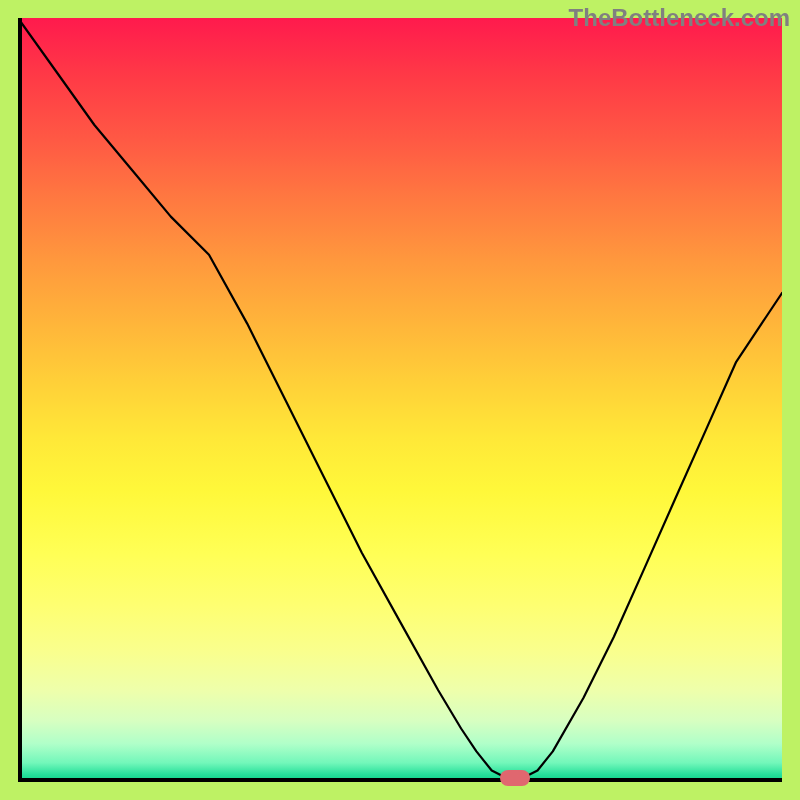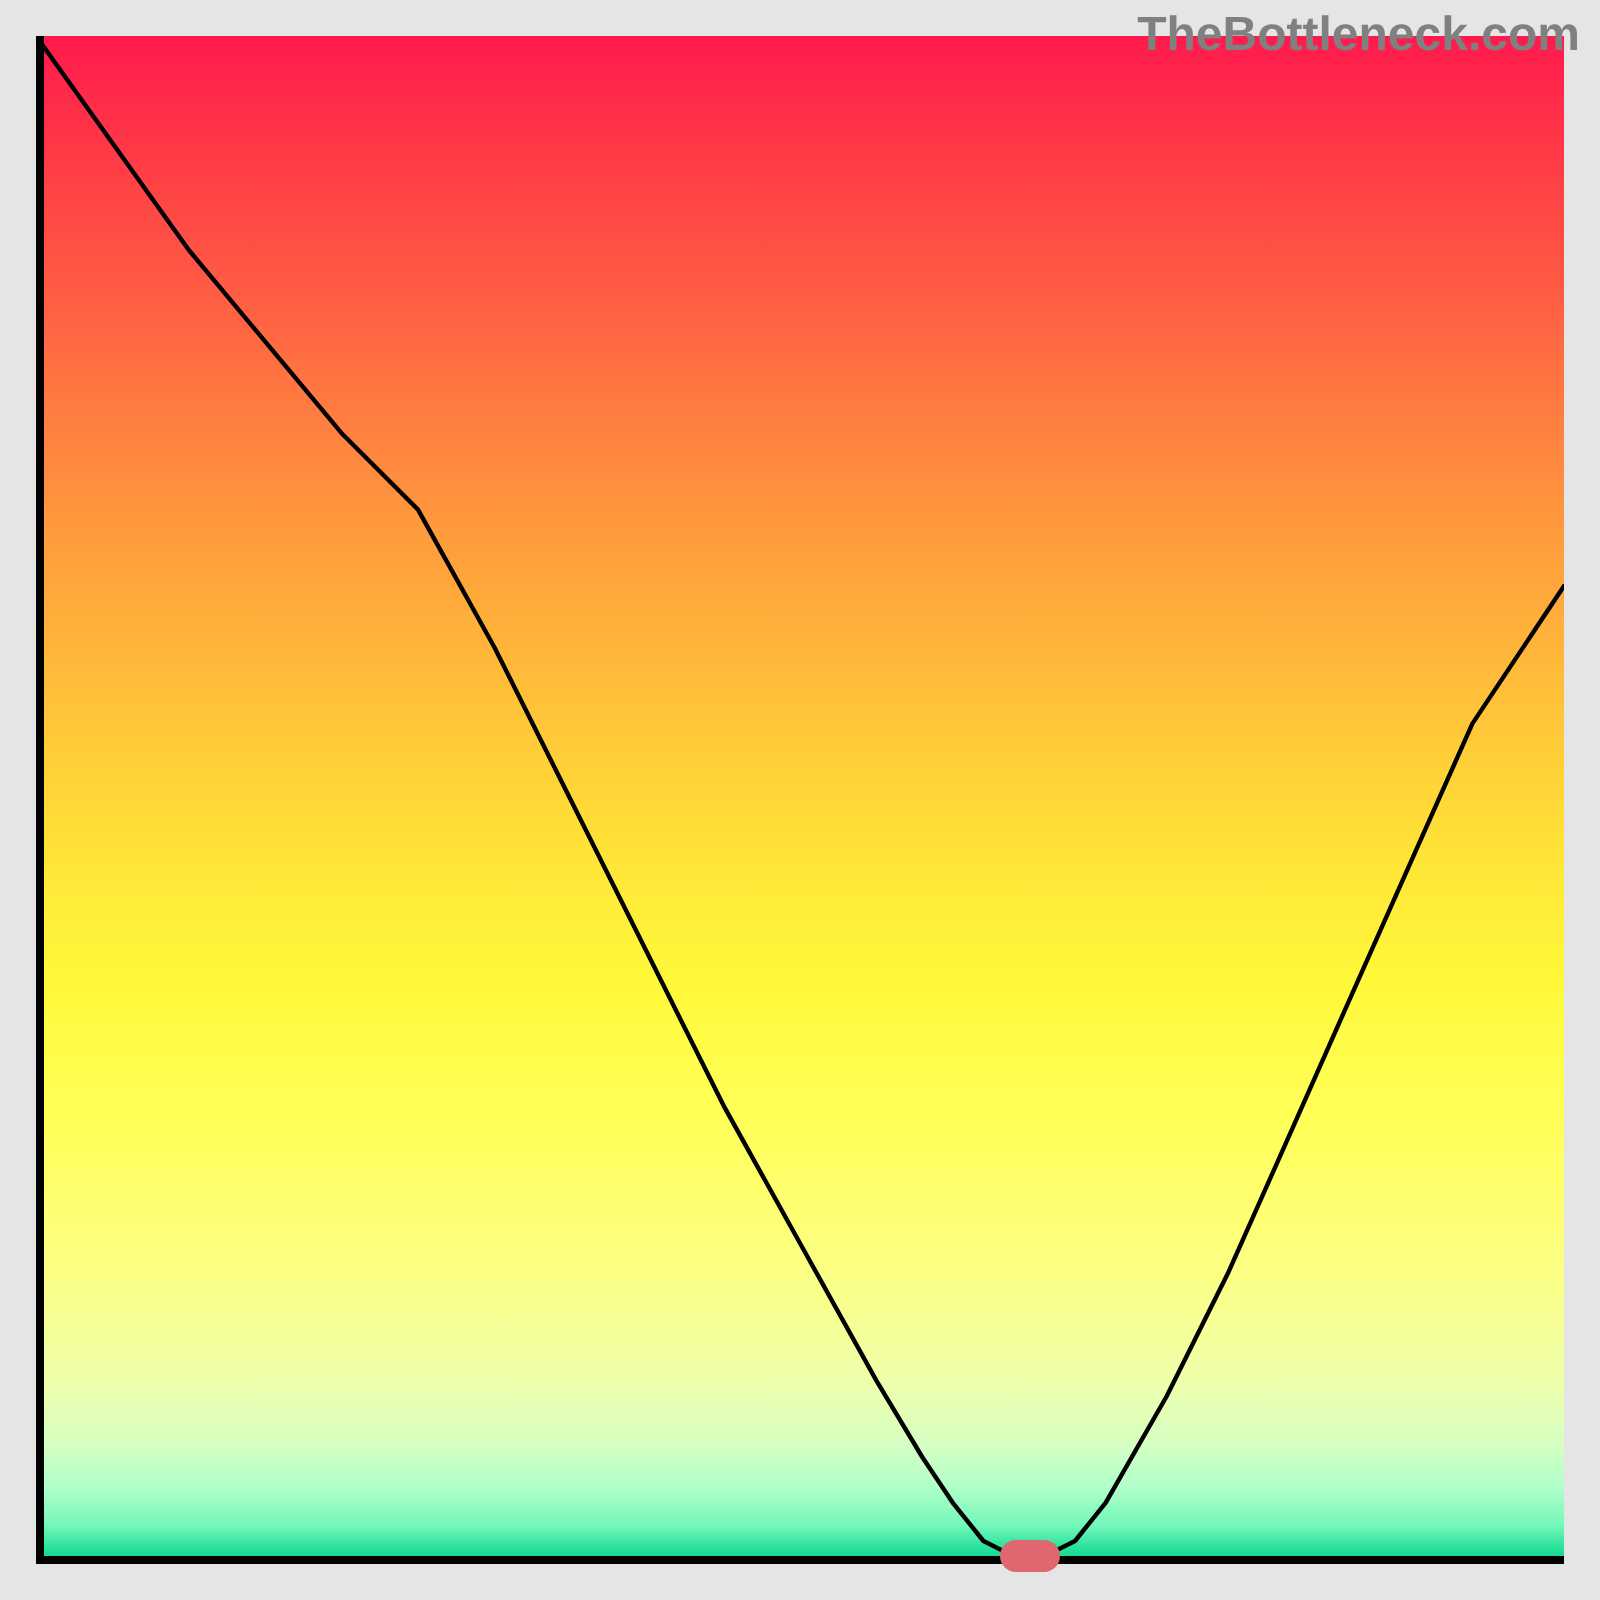--- a/index.html
+++ b/index.html
@@ -6,21 +6,21 @@
     margin: 0;
     padding: 0;
     width: 800px;
     height: 800px;
     overflow: hidden;
   }
   .container {
     position: relative;
     width: 800px;
     height: 800px;
-    background: #e5e5e5;
+    background: #bef264;
   }
   .watermark {
     position: absolute;
     top: 4px;
     right: 10px;
     font-family: Arial, Helvetica, sans-serif;
     font-size: 24px;
     font-weight: bold;
     color: #808080;
     z-index: 10;

